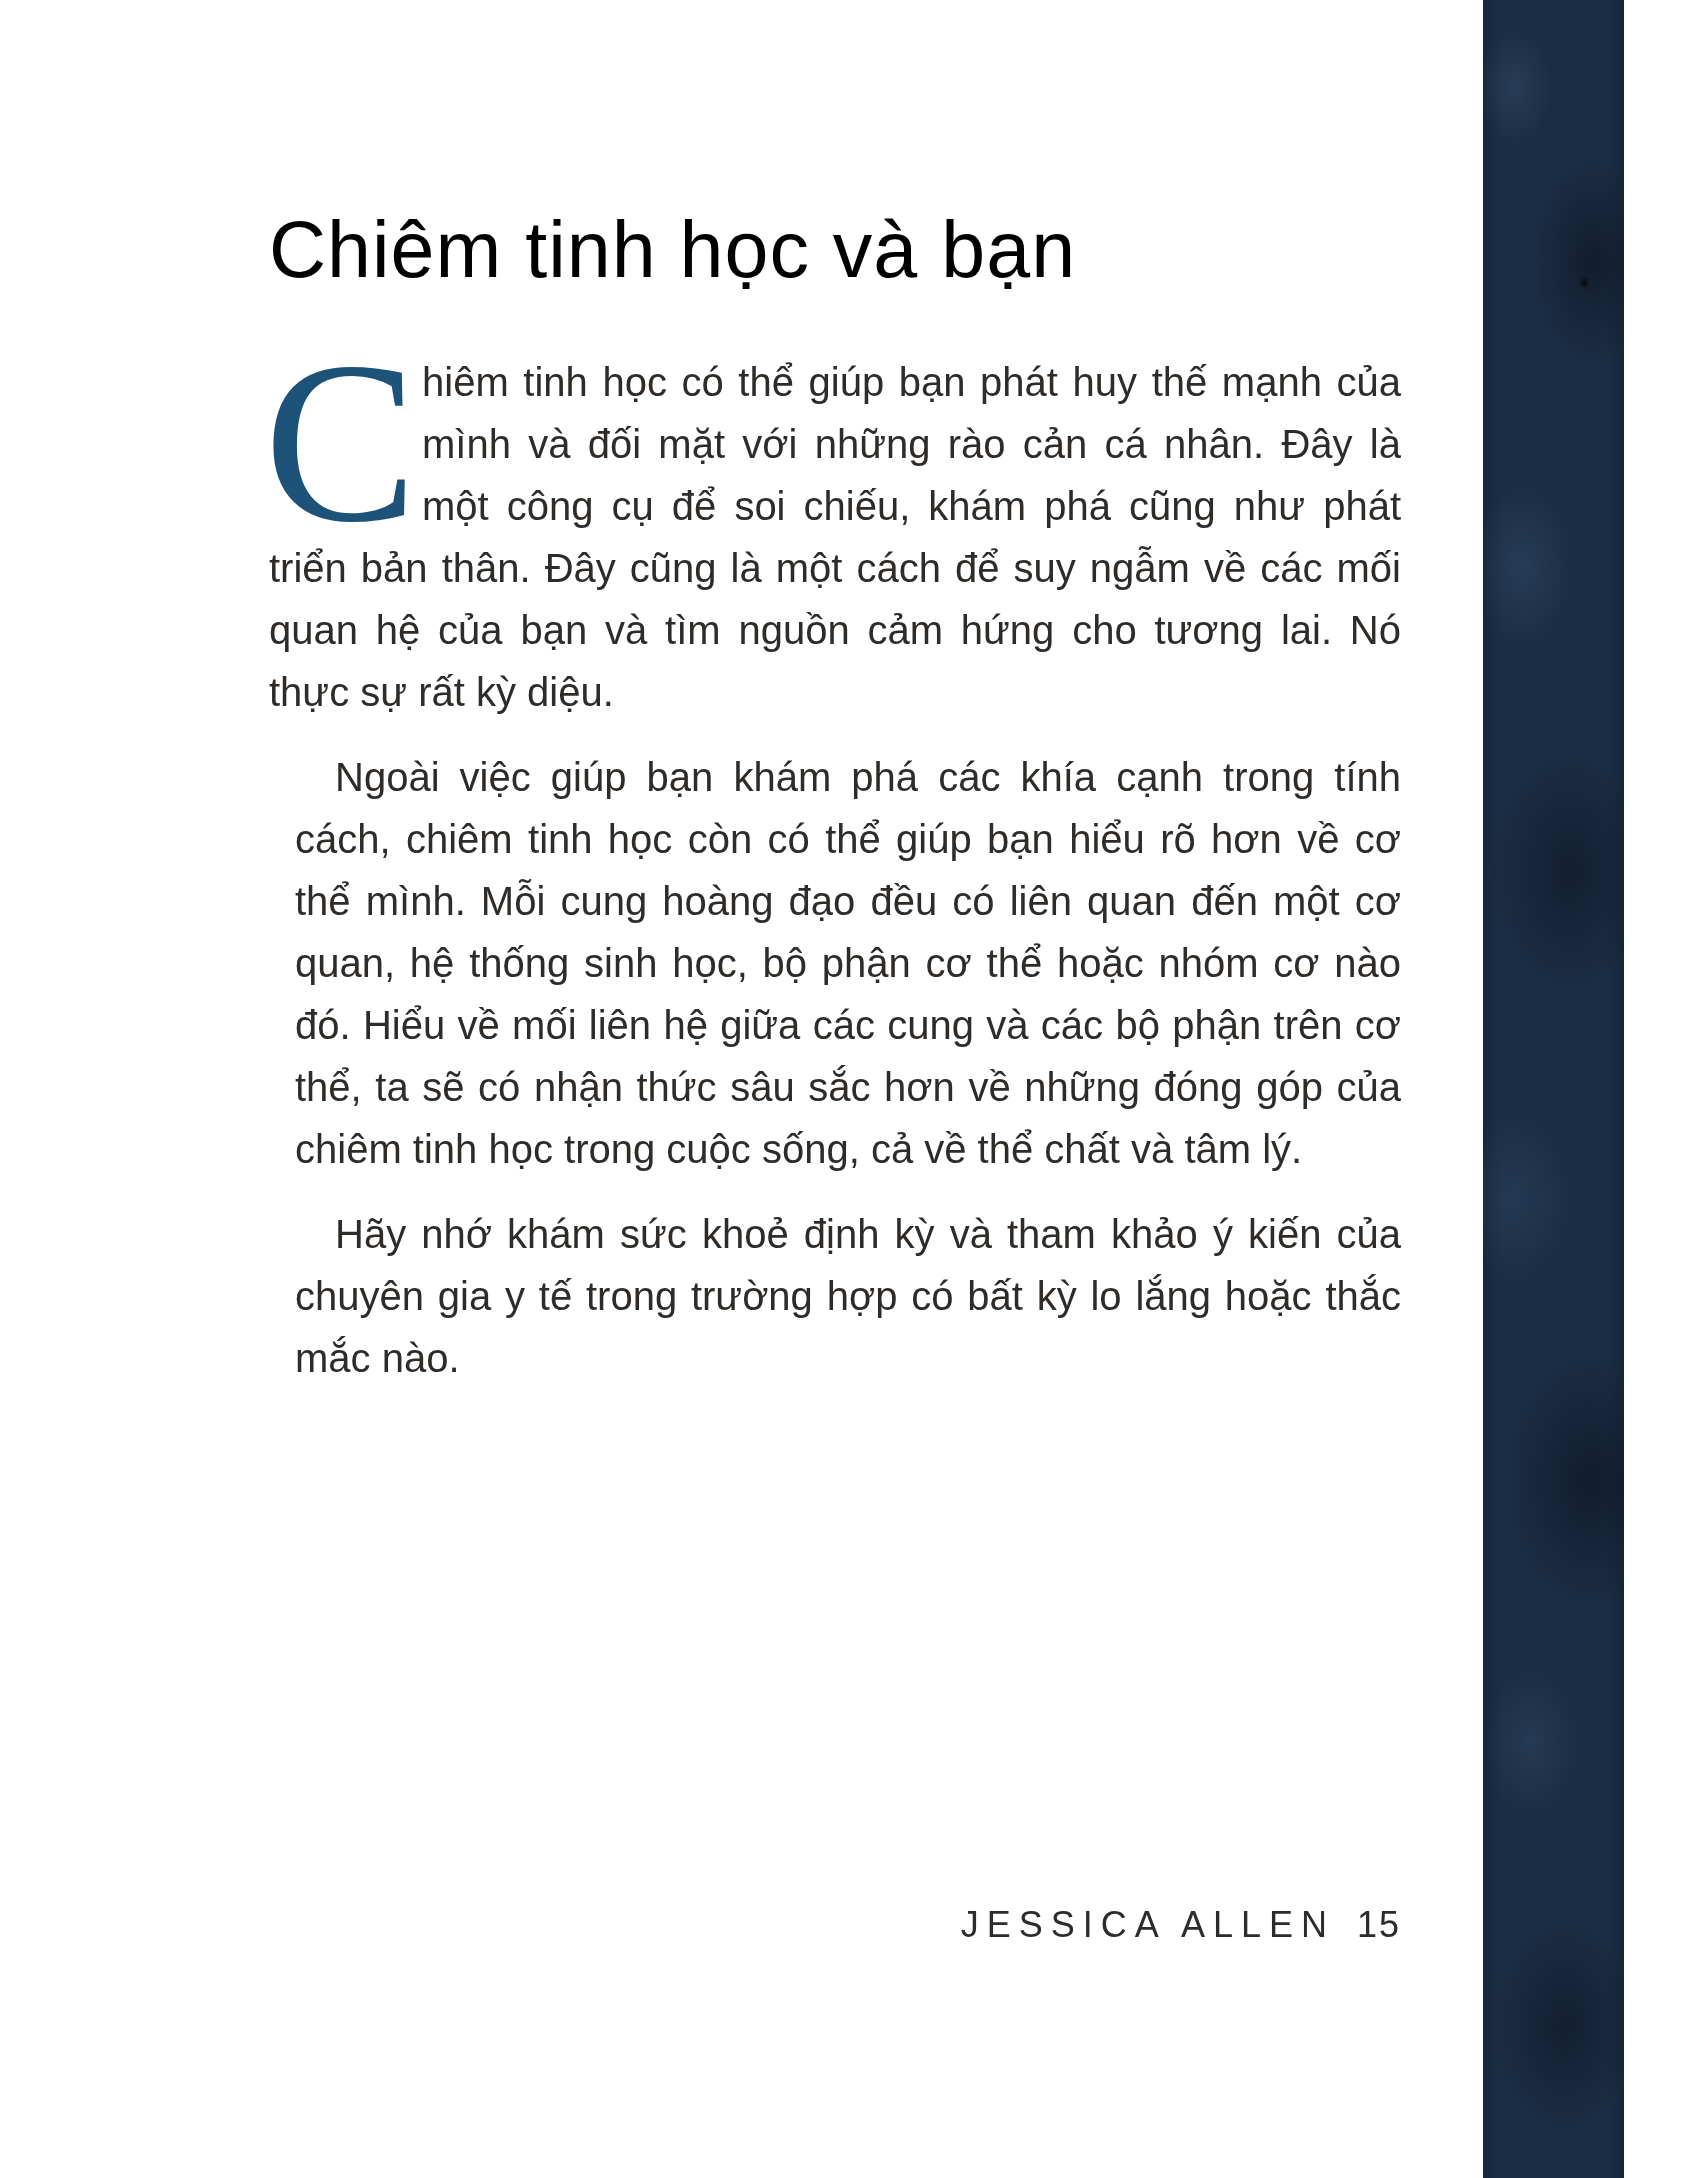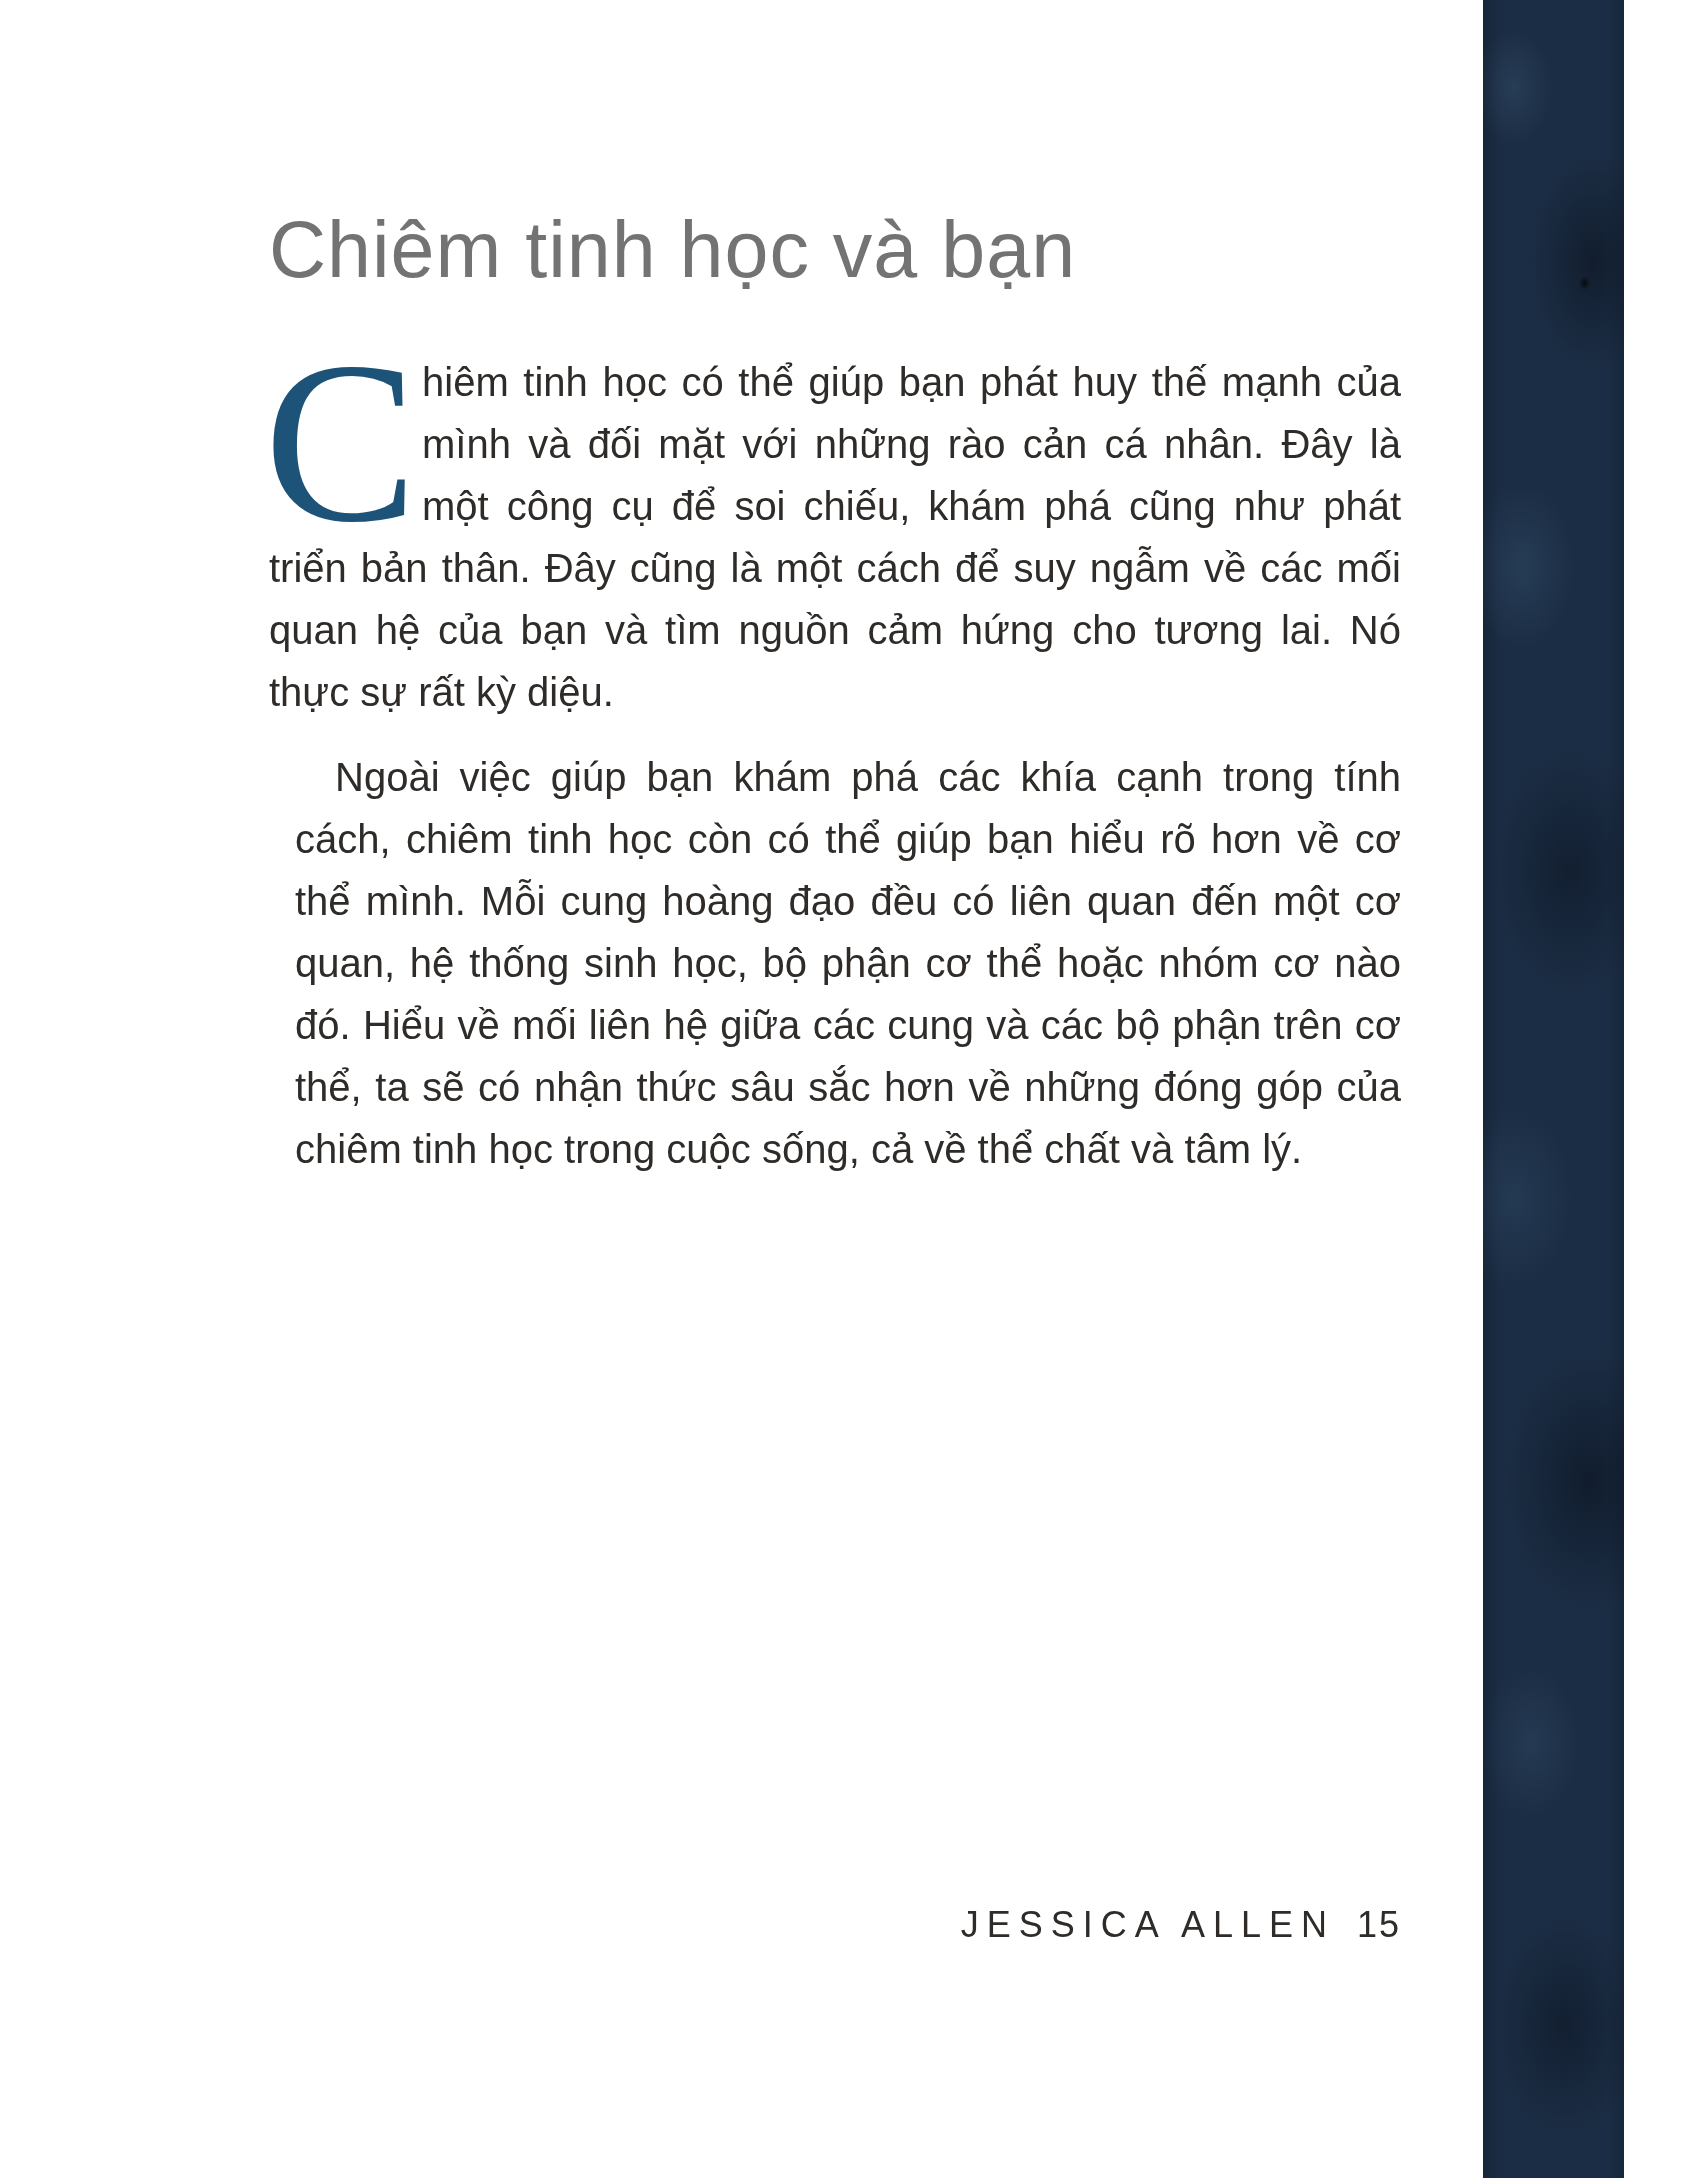--- a/index.html
+++ b/index.html
@@ -45,21 +45,21 @@
     left: 269px;
     top: 210px;
     width: 1132px;
   }
 
   .title {
     font-size: 79px;
     line-height: 79px;
     font-weight: normal;
     letter-spacing: 1px;
-    color: #737373;
+    color: #000000;
     margin-bottom: 62px;
   }
 
   .body-text p {
     font-size: 40px;
     line-height: 62px;
     color: #2e2b28;
     text-align: justify;
     margin-bottom: 23px;
   }
@@ -105,20 +105,21 @@
   <div class="content">
     <h1 class="title">Chiêm tinh học và bạn</h1>
 
     <div class="body-text">
       <p>
         <span class="dropcap-box">
             <span class="dropcap-letter">C</span>
           </span><span>hiêm tinh học có thể giúp bạn phát huy thế mạnh của mình và đối mặt với những rào cản cá nhân. Đây là một công cụ để soi chiếu, khám phá cũng như phát triển bản thân. Đây cũng là một cách để suy ngẫm về các mối quan hệ của bạn và tìm nguồn cảm hứng cho tương lai. Nó thực sự rất kỳ diệu.</span>
       </p>
       <p class="indented">Ngoài việc giúp bạn khám phá các khía cạnh trong tính cách, chiêm tinh học còn có thể giúp bạn hiểu rõ hơn về cơ thể mình. Mỗi cung hoàng đạo đều có liên quan đến một cơ quan, hệ thống sinh học, bộ phận cơ thể hoặc nhóm cơ nào đó. Hiểu về mối liên hệ giữa các cung và các bộ phận trên cơ thể, ta sẽ có nhận thức sâu sắc hơn về những đóng góp của chiêm tinh học trong cuộc sống, cả về thể chất và tâm lý.</p>
+      <p class="indented">Hãy nhớ khám sức khoẻ định kỳ và tham khảo ý kiến của chuyên gia y tế trong trường hợp có bất kỳ lo lắng hoặc thắc mắc nào.</p>
     </div>
   </div>
 
   <div class="footer">
     <span class="author">JESSICA ALLEN</span><span class="page-number">15</span>
   </div>
 
 </div>
 
 

